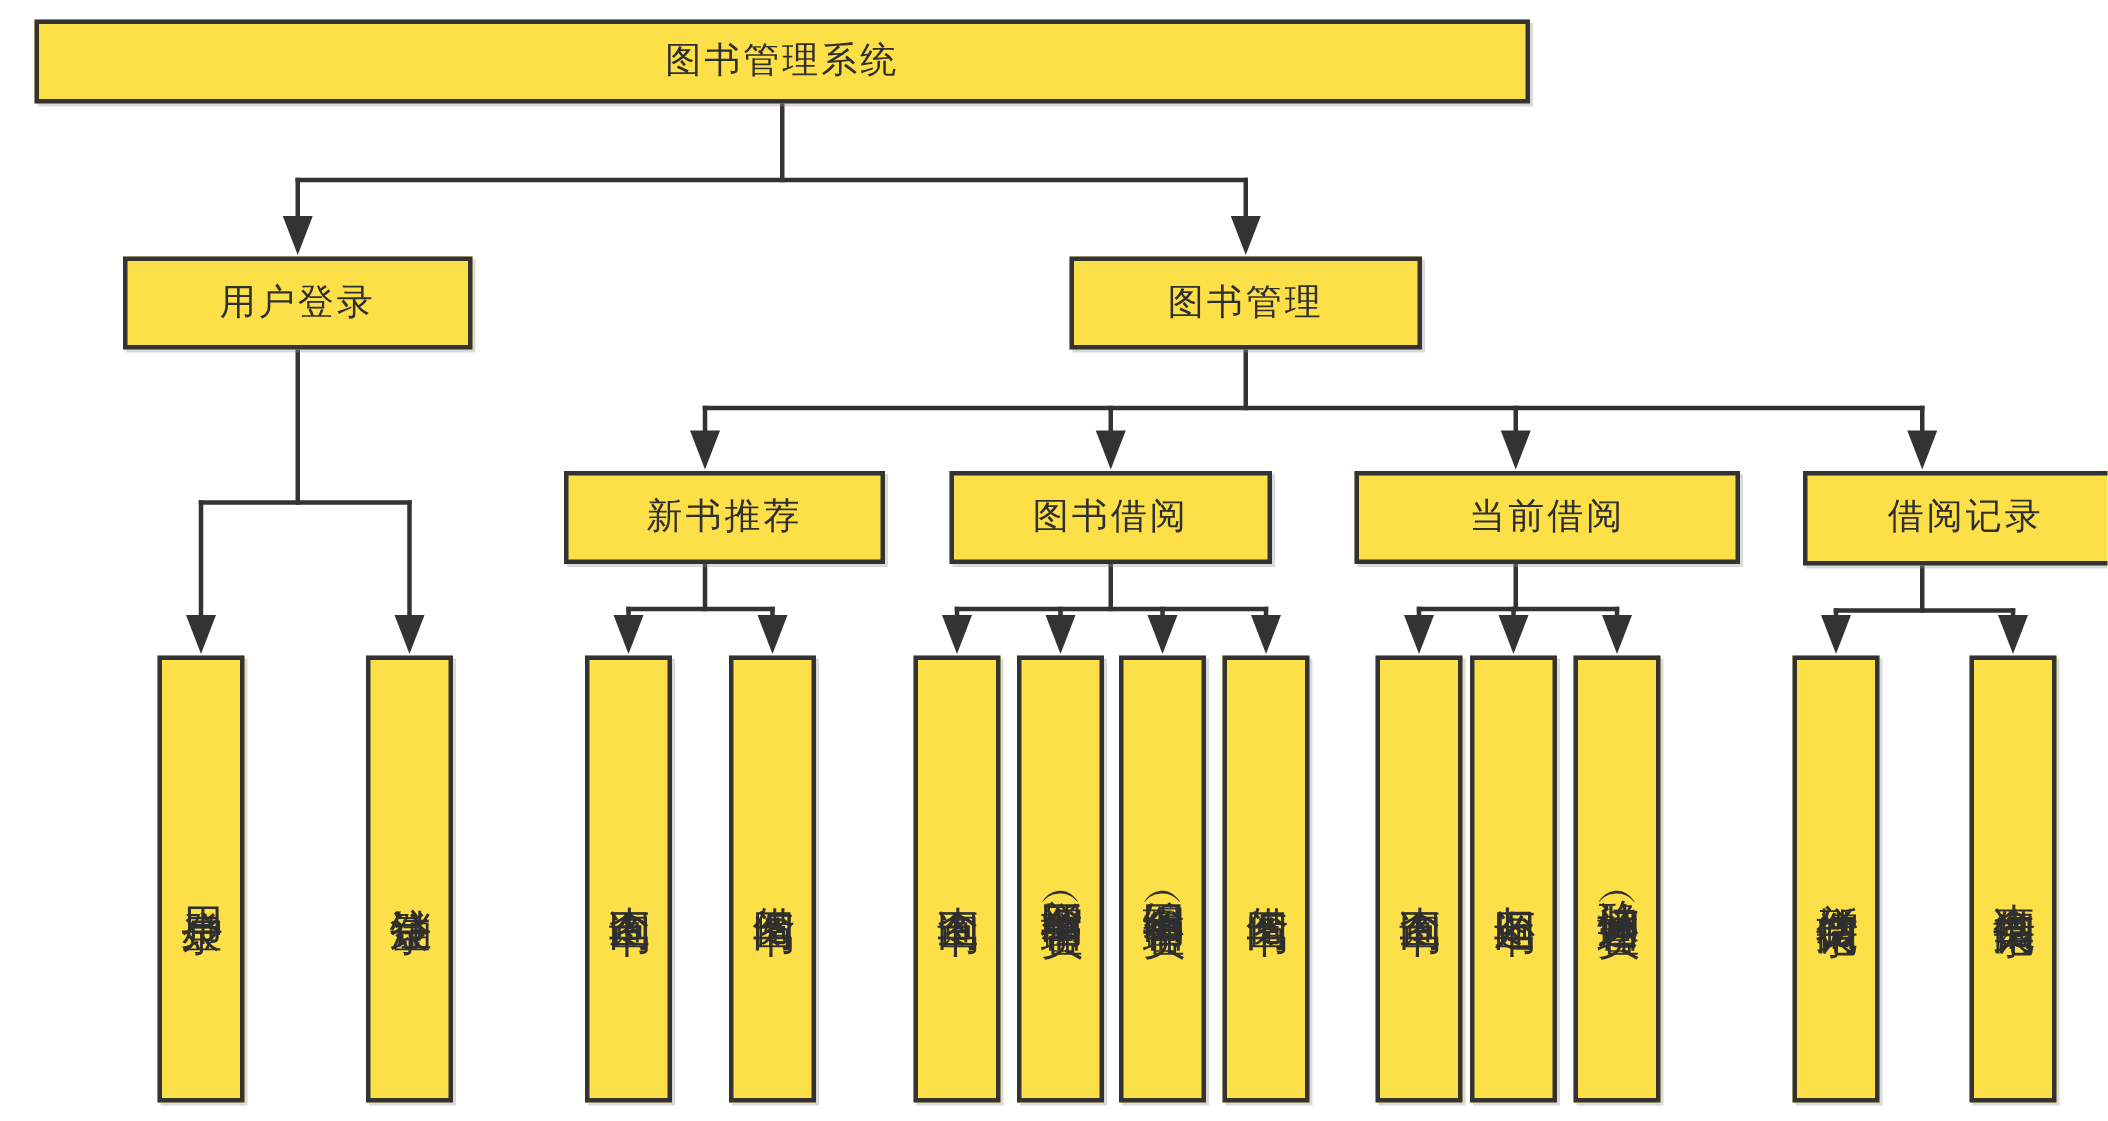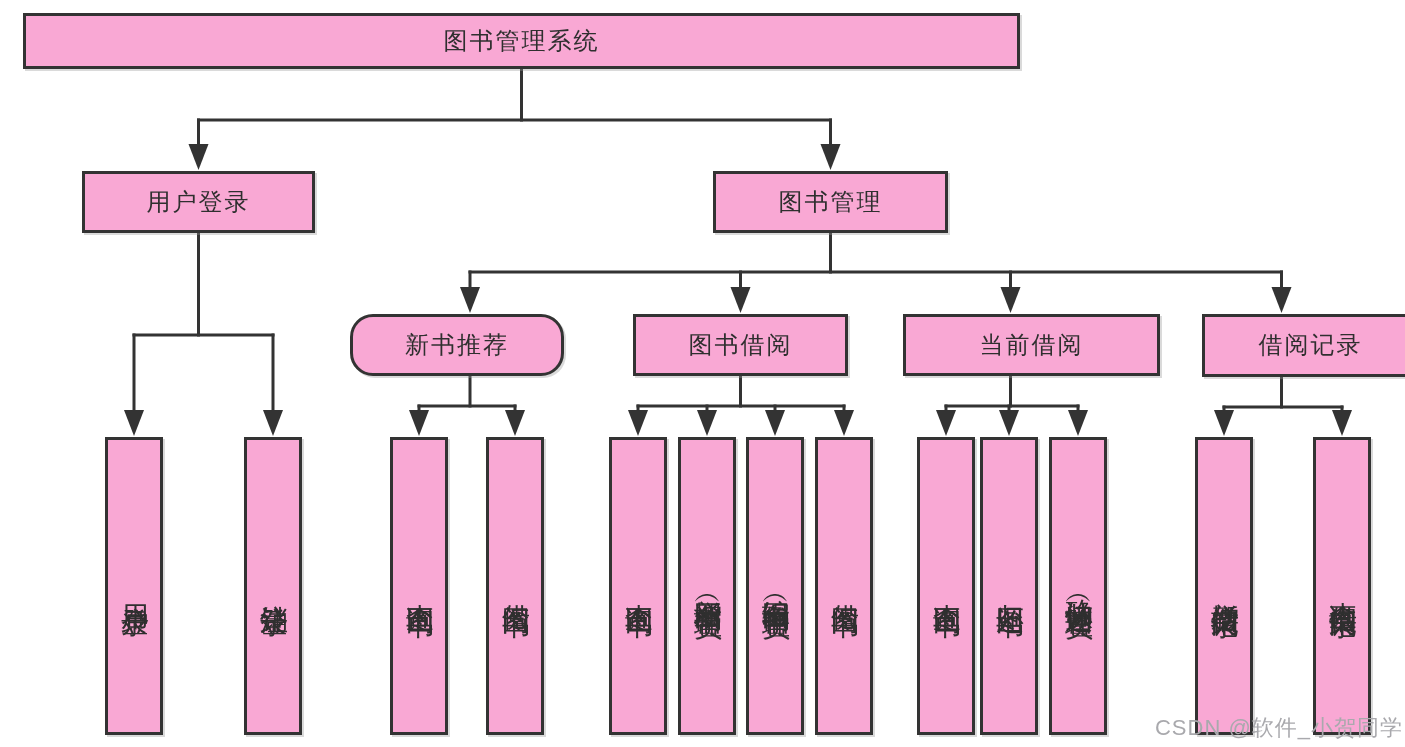--- a/index.html
+++ b/index.html
@@ -19,21 +19,21 @@
   }
   #wires {
     position: absolute;
     left: 0;
     top: 0;
     pointer-events: none;
   }
   #nodes .node {
     position: absolute;
     box-sizing: border-box;
-    background: #f9a8d4;
+    background: #fde047;
     border: 3px solid #333333;
     box-shadow: 2px 2px 0 rgba(150,150,150,0.35);
     color: #2f2f2f;
     display: flex;
     align-items: center;
     justify-content: center;
     font-size: 24px;
     letter-spacing: 2px;
     text-align: center;
     line-height: 1.1;
@@ -111,32 +111,31 @@
       <line x1="1224" y1="407" x2="1342" y2="407" stroke="#333333" stroke-width="3" stroke-linecap="square"></line>
       <line x1="1224" y1="407" x2="1224" y2="413" stroke="#333333" stroke-width="3" stroke-linecap="square"></line>
       <polygon points="1214,410 1234,410 1224,436" fill="#333333"></polygon>
       <line x1="1342" y1="407" x2="1342" y2="413" stroke="#333333" stroke-width="3" stroke-linecap="square"></line>
       <polygon points="1332,410 1352,410 1342,436" fill="#333333"></polygon>
     </svg>
   <div id="nodes">
       <div class="node" style="left: 23px; top: 13px; width: 997px; height: 56px;">图书管理系统</div>
       <div class="node" style="left: 82px; top: 171px; width: 233px; height: 62px;">用户登录</div>
       <div class="node" style="left: 713px; top: 171px; width: 235px; height: 62px; font-family: Liberation Serif, serif;">图书管理</div>
-      <div class="node" style="left: 350px; top: 314px; width: 214px; height: 62px; border-radius: 23px;">新书推荐</div>
+      <div class="node" style="left: 376px; top: 314px; width: 214px; height: 62px;">新书推荐</div>
       <div class="node" style="left: 633px; top: 314px; width: 215px; height: 62px;">图书借阅</div>
       <div class="node" style="left: 903px; top: 314px; width: 257px; height: 62px;">当前借阅</div>
       <div class="node" style="left: 1173px; top: 314px; width: 217px; height: 63px; margin-left: 29px;">借阅记录</div>
       <div class="node v" style="left: 105px; top: 437px; width: 58px; height: 298px;">用户登录</div>
       <div class="node v" style="left: 244px; top: 437px; width: 58px; height: 298px;">注销登录</div>
       <div class="node v" style="left: 390px; top: 437px; width: 58px; height: 298px;">查询图书</div>
       <div class="node v" style="left: 486px; top: 437px; width: 58px; height: 298px;">借阅图书</div>
       <div class="node v" style="left: 609px; top: 437px; width: 58px; height: 298px;">查询图书</div>
       <div class="node v" style="left: 678px; top: 437px; width: 58px; height: 298px;">新增图书（管理员）</div>
       <div class="node v" style="left: 746px; top: 437px; width: 58px; height: 298px;">编辑图书（管理员）</div>
       <div class="node v" style="left: 815px; top: 437px; width: 58px; height: 298px;">借阅图书</div>
       <div class="node v" style="left: 917px; top: 437px; width: 58px; height: 298px;">查询图书</div>
       <div class="node v" style="left: 980px; top: 437px; width: 58px; height: 298px;">归还图书</div>
       <div class="node v" style="left: 1049px; top: 437px; width: 58px; height: 298px;">确认归还（管理员）</div>
       <div class="node v" style="left: 1195px; top: 437px; width: 58px; height: 298px;">新增借阅记录</div>
       <div class="node v" style="left: 1313px; top: 437px; width: 58px; height: 298px;">查询借阅记录</div>
     </div>
-  <div class="watermark">CSDN @软件_小贺同学</div>
 </div>
 
 </body></html>

